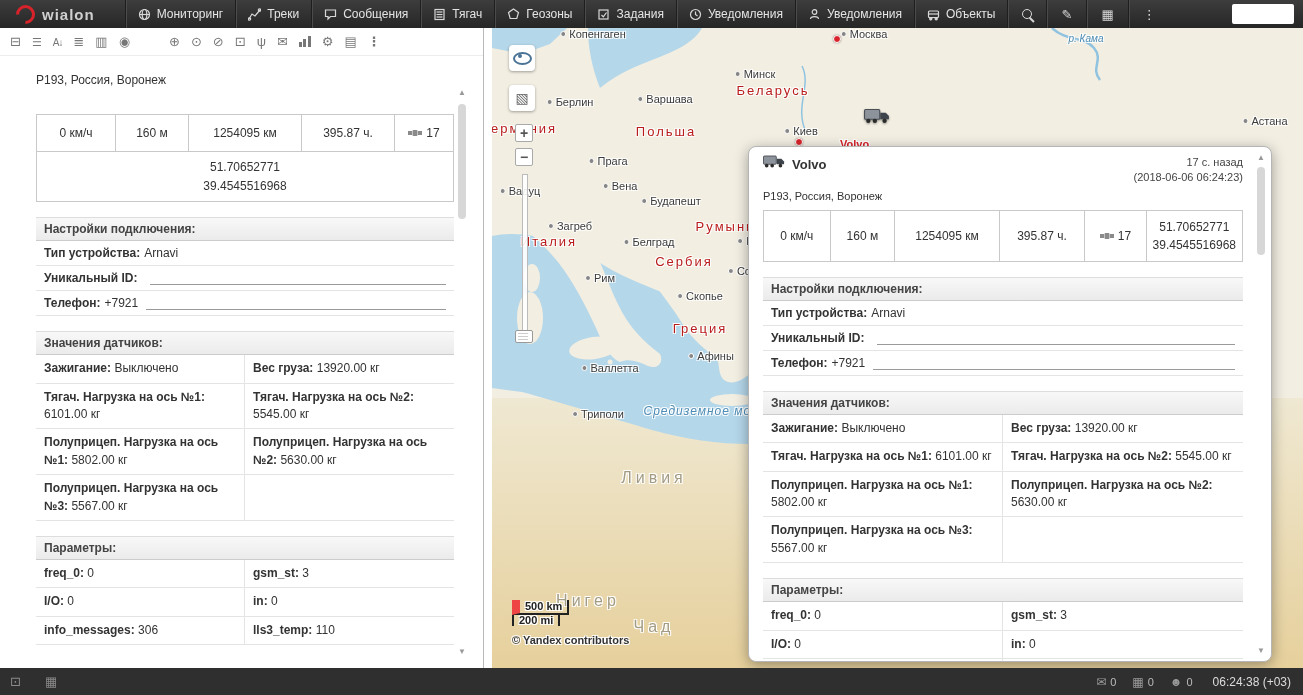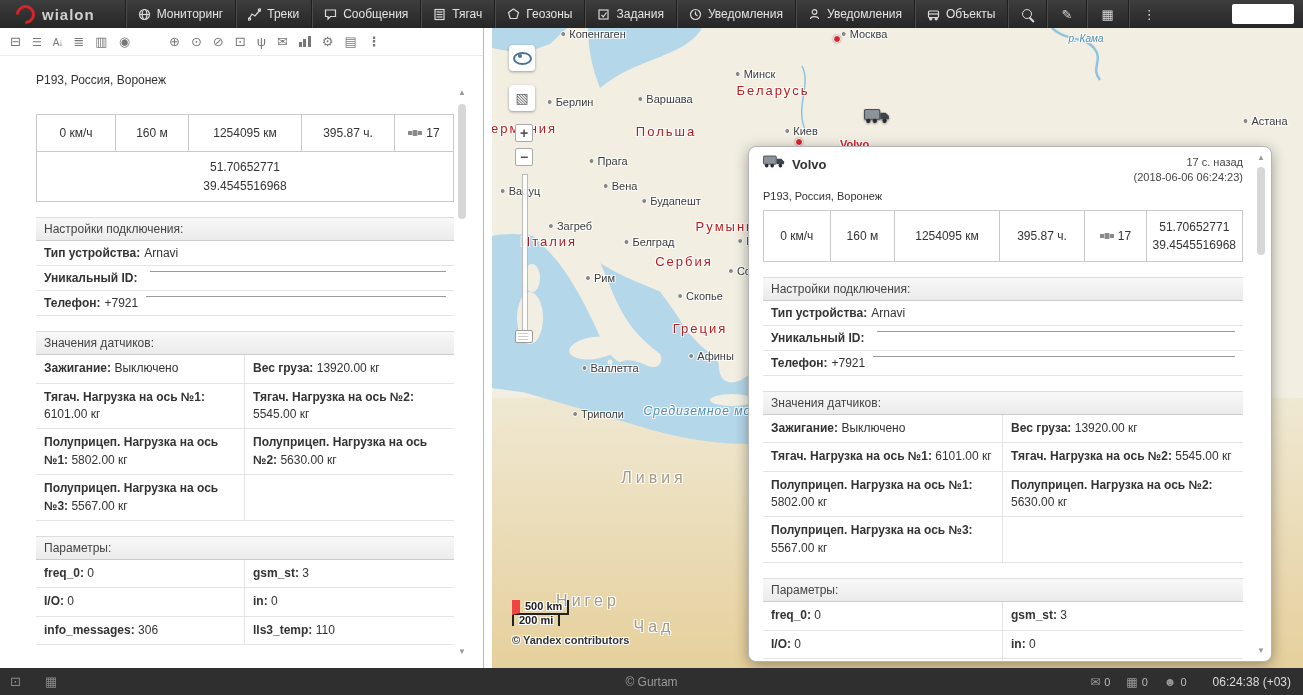--- a/index.html
+++ b/index.html
@@ -32,22 +32,22 @@
 
   .panel-body{padding:15px 29px 0 36px;}
   .info-line{font-size:12px;color:#333;line-height:1.5;}
   .stats-box{margin-top:25px;border:1px solid #c9c9c9;}
   .stats-row{display:flex;}
   .stat-cell{border-right:1px solid #c9c9c9;padding:11px 4px;font-size:12px;text-align:center;white-space:nowrap;display:flex;align-items:center;justify-content:center;gap:4px;}
   .stat-cell:last-child{border-right:none;flex:1;}
   .sat-i{width:14px;height:10px;color:#8a8a8a;}
   .stats-coords{border-top:1px solid #c9c9c9;text-align:center;padding:6px 0;font-size:12px;line-height:1.55;}
 
-  .sec-h{background:linear-gradient(#f8f8f8,#ebebeb);border-top:1px solid #ddd;border-bottom:1px solid #ccc;padding:4px 8px;font-weight:normal;font-size:12px;color:#444;margin-top:15px;}
-  .conn-row{display:flex;align-items:flex-start;padding:5px 8px;border-bottom:1px solid #e4e4e4;font-size:12px;}
+  .sec-h{background:linear-gradient(#f8f8f8,#ebebeb);border-top:1px solid #ddd;border-bottom:1px solid #ccc;padding:4px 8px;font-weight:bold;font-size:12px;color:#444;margin-top:15px;}
+  .conn-row{display:flex;align-items:flex-end;padding:5px 8px;border-bottom:1px solid #e4e4e4;font-size:12px;}
   .conn-row b{margin-right:4px;}
   .mask-line{flex:1;height:0;border-bottom:1px solid #9a9a9a;margin-left:8px;}
   .kv-row{display:flex;border-bottom:1px solid #e4e4e4;}
   .kv-cell{width:50%;box-sizing:border-box;padding:5px 8px;font-size:12px;line-height:1.45;}
   .kv-cell:first-child{border-right:1px solid #e4e4e4;}
 
   
   .vscroll{position:absolute;width:12px;}
   .vscroll .arr{position:absolute;left:1px;width:10px;text-align:center;font-size:8px;color:#999;cursor:pointer;}
   .vscroll .thumb{position:absolute;left:2px;width:8px;background:#d7d7d7;border-radius:5px;cursor:pointer;}
@@ -97,21 +97,21 @@
   .pstat:last-child{border-right:none;flex:1;padding:7px 6px;line-height:1.5;display:block;text-align:center;}
 
   
   #statusbar{position:absolute;left:0;bottom:0;width:1303px;height:27px;background:#2f2f2f;display:flex;align-items:center;color:#aaa;z-index:30;}
   .sb-left{display:flex;gap:24px;padding-left:10px;}
   .sb-left span{color:#8a8a8a;font-size:13px;cursor:pointer;}
   .sb-center{position:absolute;left:0;right:0;text-align:center;font-size:12px;color:#9a9a9a;pointer-events:none;}
   .sb-right{margin-left:auto;display:flex;align-items:center;gap:16px;padding-right:12px;}
   .sb-group{display:flex;align-items:center;gap:4px;font-size:11px;color:#bbb;}
   .sb-i{color:#9a9a9a;font-size:12px;}
-  .sb-time{color:#ddd;font-size:12px;margin-left:10px;}
+  .sb-time{color:#ddd;font-size:12px;margin-left:4px;}
 
   b{font-weight:bold;}
 </style>
 </head>
 <body>
 
 <svg width="0" height="0" style="position:absolute">
   <defs>
     <symbol id="icon-truck" viewBox="0 0 24 14">
       <rect x="0.5" y="1" width="14" height="9" rx="1" fill="#8d939b" stroke="#4a4f55"></rect>
@@ -525,21 +525,20 @@
         <span class="arr" style="bottom:0">▼</span>
       </div>
     </div>
   </div>
 
   <div id="statusbar">
     <div class="sb-left">
       <span>⊡</span>
       <span>▦</span>
     </div>
-    <div class="sb-center">© Gurtam</div>
     <div class="sb-right">
       <span style="display:flex;gap:16px;">
 
           <span class="sb-group">
             <span class="sb-i envelope-icon"></span>
             <span>0</span>
           </span>
 
           <span class="sb-group">
             <span class="sb-i grid-icon"></span>

